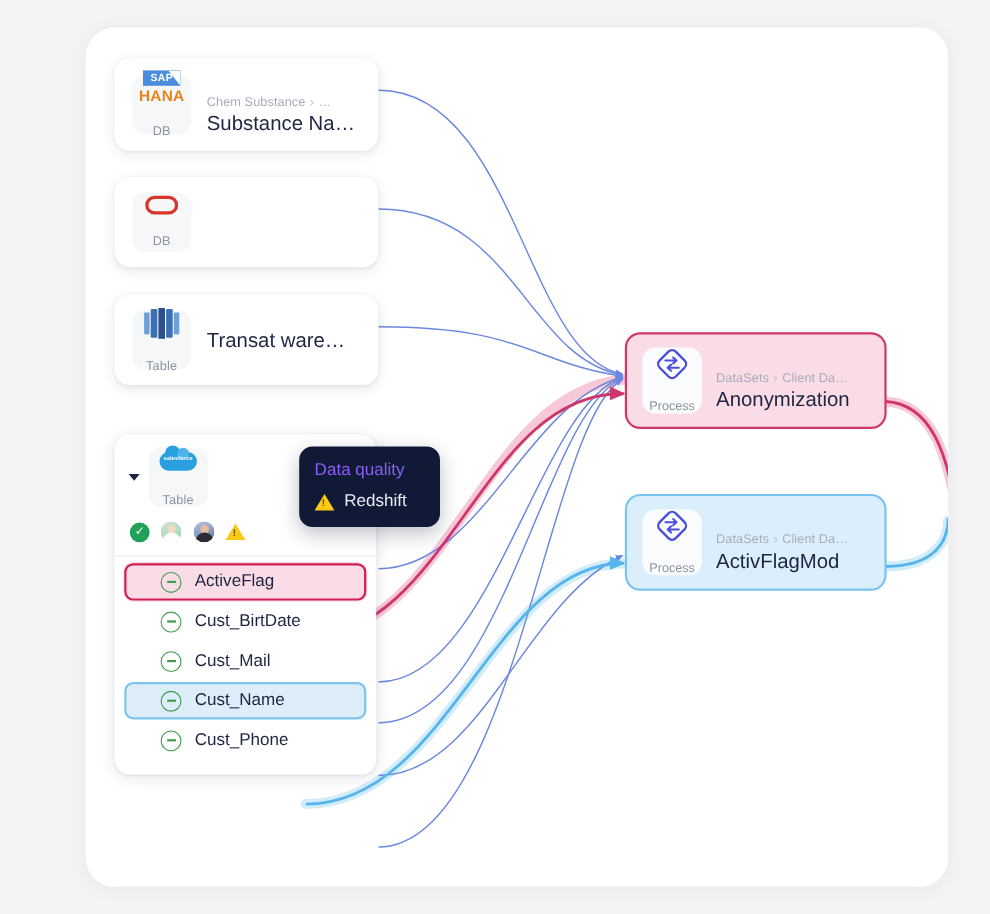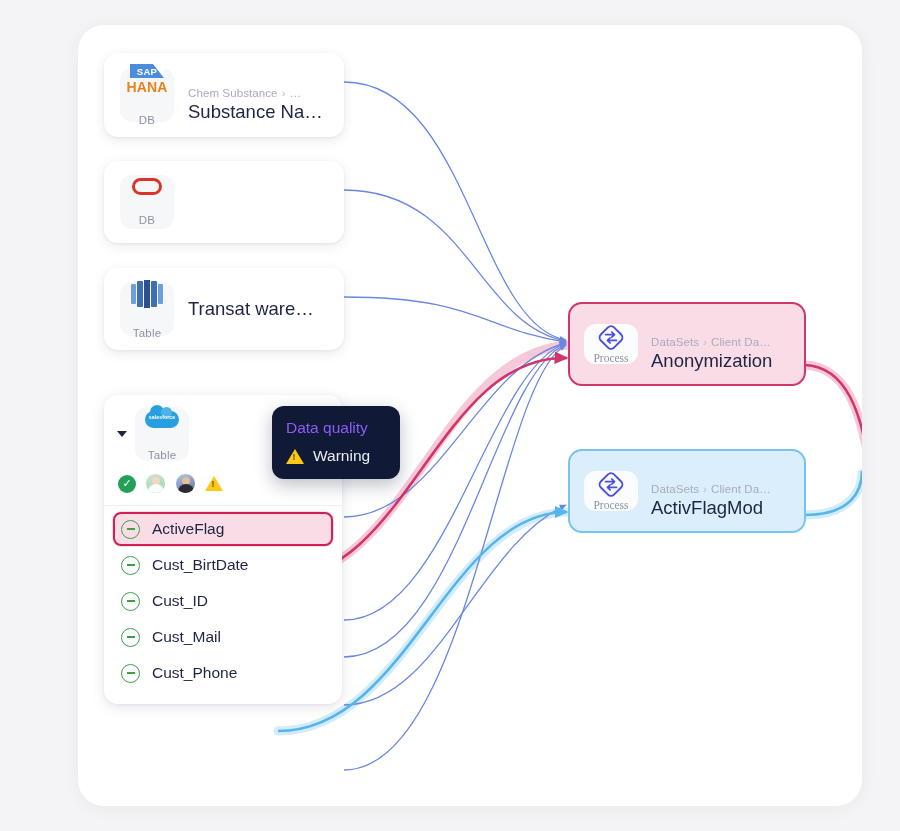--- a/index.html
+++ b/index.html
@@ -299,21 +299,21 @@
   }
   .group-icon i { width: 2.2px; height: 9px; background:#4b89e8; display:block; }
   .group-label { font-size: 16px; color:#1d2542; }
 
   
   .field-row {
     display: flex;
     align-items: center;
     height: 34px;
     margin: 2px 9px;
-    padding-left: 6px;
+    padding-left: 31px;
     border-radius: 8px;
     box-sizing: border-box;
     border: 2px solid transparent;
   }
   .field-row.sel-pink {
     background: #f9dce6;
     border-color: #cf1f53;
     box-shadow: 0 0 0 1px rgba(207,31,83,.15);
   }
   .field-row.sel-blue {
@@ -343,25 +343,25 @@
   }
   .proc-pink {
     background: #fadce7;
     border: 2px solid #d0356b;
   }
   .proc-blue {
     background: #daeefb;
     border: 2px solid #79c3ef;
   }
   .proc-icon-box {
-    width: 54px; height: 40px;
+    width: 54px; height: 60px;
     border-radius: 12px;
     background: #fbfcfd;
     display:flex; flex-direction:column; align-items:center; justify-content:space-between;
-    flex:none; margin-right: 13px; font-family: Liberation Serif, serif;
+    flex:none; margin-right: 13px;
   }
   .proc-icon-label { font-size: 11.5px; color:#8d93a3; margin-top:1px; }
   .proc-text { min-width: 0; overflow: hidden; }
   .proc-title { font-size: 18.5px; color:#1d2542; white-space: nowrap; overflow:hidden; }
 </style>
 </head>
 <body>
 
 <div id="root">
 
@@ -484,41 +484,41 @@
       <div class="field-row">
         <div class="field-icon">
             <i></i>
           </div>
         <div class="field-label">Cust_BirtDate</div>
       </div>
       <div class="field-row">
         <div class="field-icon">
             <i></i>
           </div>
-        <div class="field-label">Cust_ID</div>
-      </div>
-      <div class="field-row">
+        <div class="field-label">Cust_Mail</div>
+      </div>
+      <div class="field-row sel-blue">
         <div class="field-icon">
             <i></i>
           </div>
-        <div class="field-label">Cust_Mail</div>
+        <div class="field-label">Cust_Name</div>
       </div>
       <div class="field-row">
         <div class="field-icon">
             <i></i>
           </div>
         <div class="field-label">Cust_Phone</div>
       </div>
     </div>
 
     <div id="tooltip">
       <div class="tt-title">Data quality</div>
       <div class="tt-row">
         <div class="warn-tri"></div>
-        <div class="tt-status">Warning</div>
+        <div class="tt-status">Redshift</div>
       </div>
     </div>
 
     <svg id="cursor" width="26" height="34" viewBox="0 0 26 34">
       <path d="M2 1 L2 25 L8.5 19.5 L12.5 28.5 L16.5 26.8 L12.6 18 L21 17.5 Z" fill="#12193a" stroke="#ffffff" stroke-width="1.6" stroke-linejoin="round"></path>
     </svg>
 
     <div class="proc-node proc-pink" style="left:490px; top:277px;">
       <div class="proc-icon-box">
         <svg width="30" height="30" viewBox="0 0 32 32">

